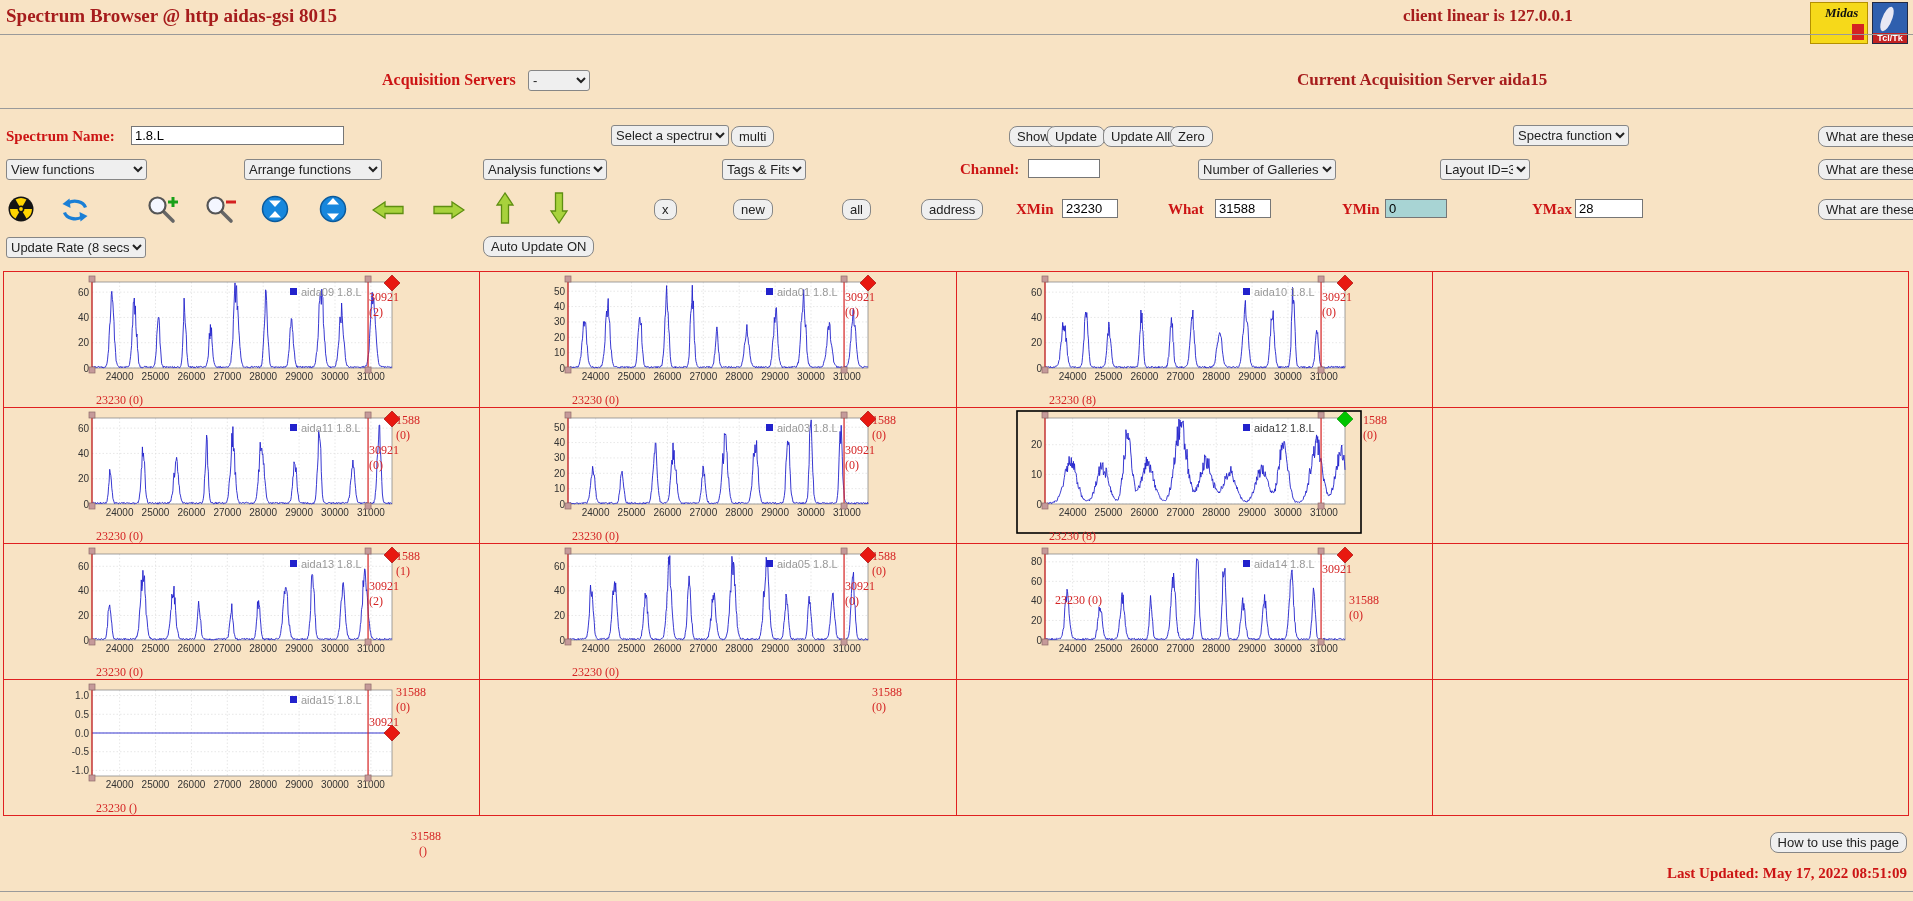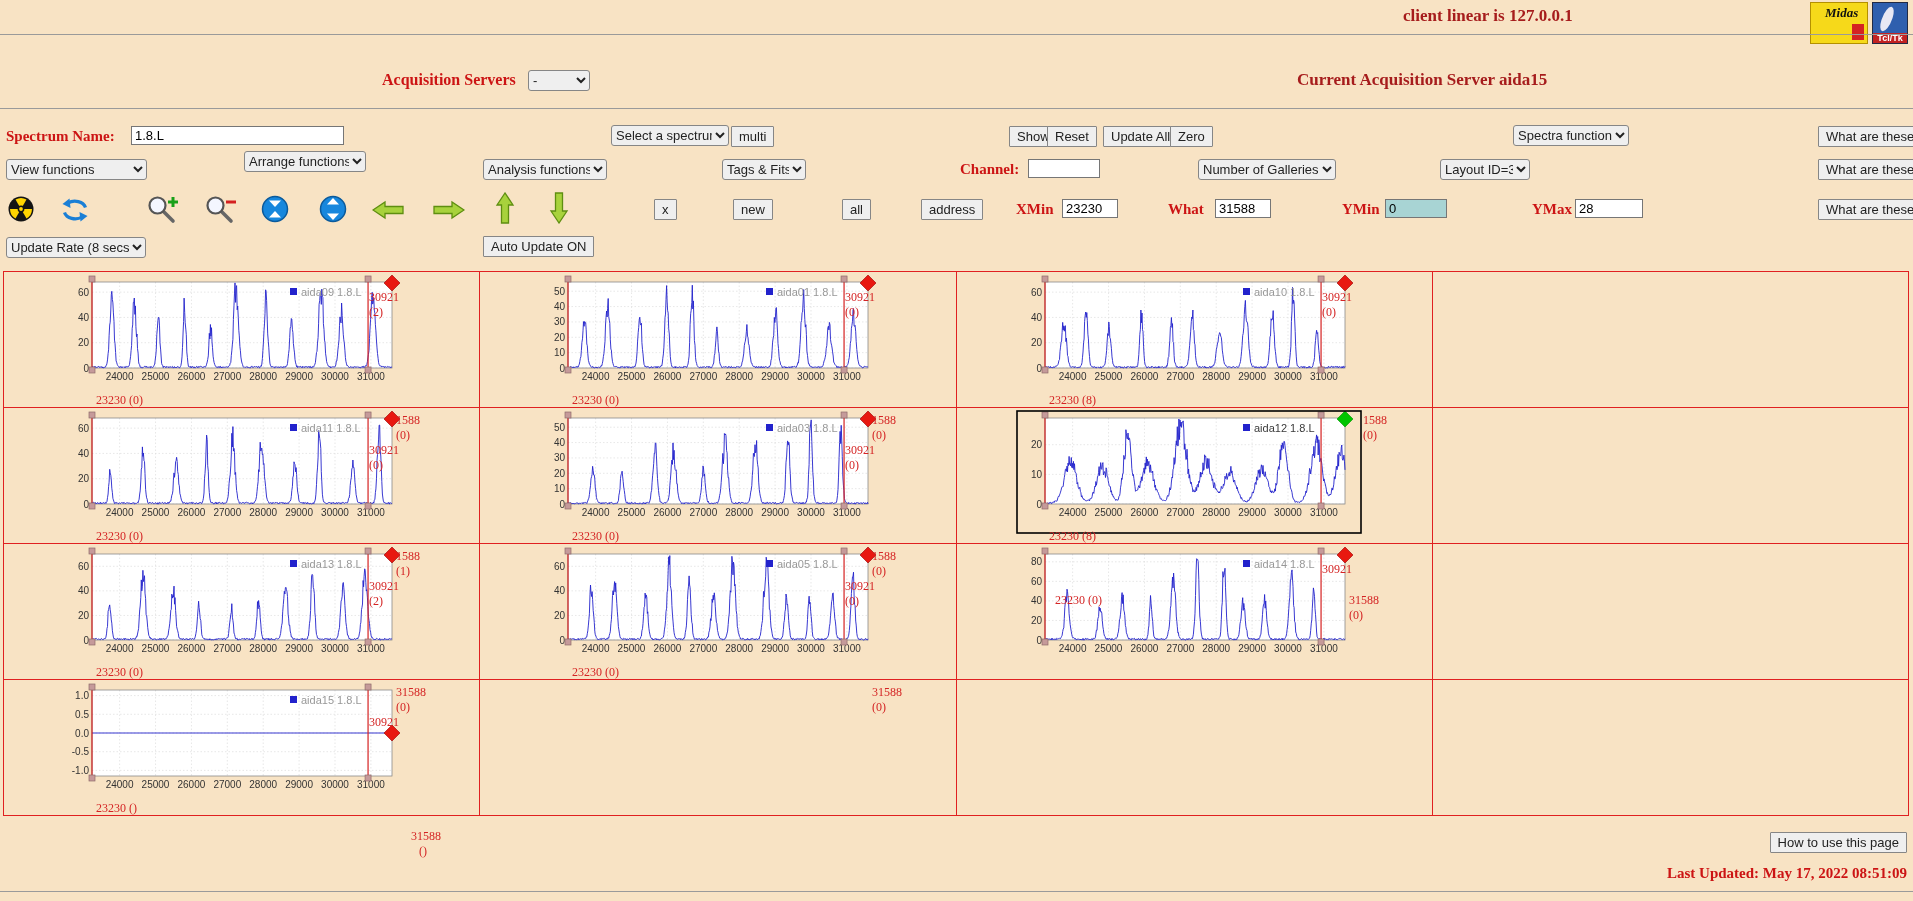--- a/index.html
+++ b/index.html
@@ -4,21 +4,21 @@
 <style>
   *{box-sizing:border-box}
   html,body{margin:0;padding:0;background:#f8e3c4}
   .page{position:relative;width:1913px;height:901px;background:#f8e3c4;font-family:"Liberation Sans",sans-serif;font-size:13px;overflow:hidden}
   .abs{position:absolute}
   .hline{position:absolute;left:0;width:1913px;height:0;border-top:1px solid #9a9a9a}
   .t-title{font:bold 19px "Liberation Serif",serif;color:#a61c1c;white-space:nowrap}
   .rtitle{font:bold 17px "Liberation Serif",serif;color:#a61c1c;white-space:nowrap}
   .rlabel{font:bold 16px "Liberation Serif",serif;color:#cc1414;white-space:nowrap}
   .rlabel2{font:bold 15px "Liberation Serif",serif;color:#cc1414;white-space:nowrap}
-  button{font:13px "Liberation Sans",sans-serif;background:#efefef;border:1px solid #868686;border-radius:1px;padding:2px 7px;color:#222;cursor:pointer;white-space:nowrap}
+  button{font:13px "Liberation Sans",sans-serif;background:#efefef;border:1px solid #868686;border-radius:8px;padding:2px 7px;color:#222;cursor:pointer;white-space:nowrap}
   select{font:13px "Liberation Sans",sans-serif;background:#efefef;border:1px solid #868686;border-radius:3px;height:21px;color:#222}
   input[type=text]{font:13px "Liberation Sans",sans-serif;border:1px solid #767676;background:#fff;height:19px;padding:0 3px}
   input.teal{background:#a8d4d4}
   .icon{position:absolute;cursor:pointer;line-height:0}
   table.grid{position:absolute;left:3px;top:271px;width:1906px;border-collapse:collapse;table-layout:fixed}
   table.grid td{border:1px solid #e02020;height:136px;padding:0;position:relative;vertical-align:top}
   svg.plot{position:absolute;left:58px;top:2px;overflow:visible}
   text.tick{font:10px "Liberation Sans",sans-serif;fill:#333}
   text.legend{font:11px "Liberation Sans",sans-serif;fill:#989898}
   text.legend.sel{fill:#3a3a3a}
@@ -31,20 +31,21 @@
   .ml-red{position:absolute;right:3px;bottom:3px;width:12px;height:16px;background:#d42222}
   .logo-tcl{width:36px;height:42px;background:#2f5fae;border:1px solid #222a44;position:absolute}
   .tcl-feather{position:absolute;left:9px;top:3px;width:10px;height:26px;background:#e8e8f4;border-radius:60% 40% 60% 40%;transform:rotate(18deg)}
   .tcl-text{position:absolute;bottom:0;left:0;right:0;text-align:center;font:bold 9px "Liberation Sans",sans-serif;color:#fff;background:#c22222}
 </style>
 </head>
 <body>
 
 <div class="page">
 
+  <span class="abs t-title" style="left:6px;top:5px">Spectrum Browser @ http aidas-gsi 8015</span>
   <span class="abs rtitle" style="left:1403px;top:6px">client linear is 127.0.0.1</span>
   <span class="abs logo-midas" style="left:1810px;top:2px">
     <span class="ml-text">Midas</span>
     <span class="ml-red"></span>
   </span>
   <span class="abs logo-tcl" style="left:1872px;top:2px">
     <span class="tcl-feather"></span>
     <span class="tcl-text">Tcl/Tk</span>
   </span>
   <div class="hline" style="top:34px"></div>
@@ -56,32 +57,32 @@
   <span class="abs rtitle" style="left:1297px;top:70px">Current Acquisition Server aida15</span>
   <div class="hline" style="top:108px"></div>
 
   <span class="abs rlabel2" style="left:6px;top:128px">Spectrum Name:</span>
   <input type="text" class="abs" style="left: 131px; top: 126px; width: 213px;" value="1.8.L">
   <select class="abs" style="left:611px;top:125px;width:118px">
     <option>Select a spectrum</option>
   </select>
   <button class="abs" style="left:731px;top:126px">multi</button>
   <button class="abs" style="left:1009px;top:126px">Show</button>
-  <button class="abs" style="left:1047px;top:126px">Reset</button>
+  <button class="abs" style="left:1047px;top:126px">Update</button>
   <button class="abs" style="left:1103px;top:126px">Update All</button>
   <button class="abs" style="left:1170px;top:126px">Zero</button>
   <select class="abs" style="left:1513px;top:125px;width:116px">
     <option>Spectra functions</option>
   </select>
   <button class="abs" style="left:1818px;top:126px">What are these?</button>
 
   <select class="abs" style="left:6px;top:159px;width:141px">
     <option>View functions</option>
   </select>
-  <select class="abs" style="left:244px;top:151px;width:122px">
+  <select class="abs" style="left:244px;top:159px;width:138px">
     <option>Arrange functions</option>
   </select>
   <select class="abs" style="left:483px;top:159px;width:124px">
     <option>Analysis functions</option>
   </select>
   <select class="abs" style="left:722px;top:159px;width:84px">
     <option>Tags &amp; Fits</option>
   </select>
   <span class="abs rlabel2" style="left:960px;top:161px">Channel:</span>
   <input type="text" class="abs" style="left: 1028px; top: 159px; width: 72px;">

